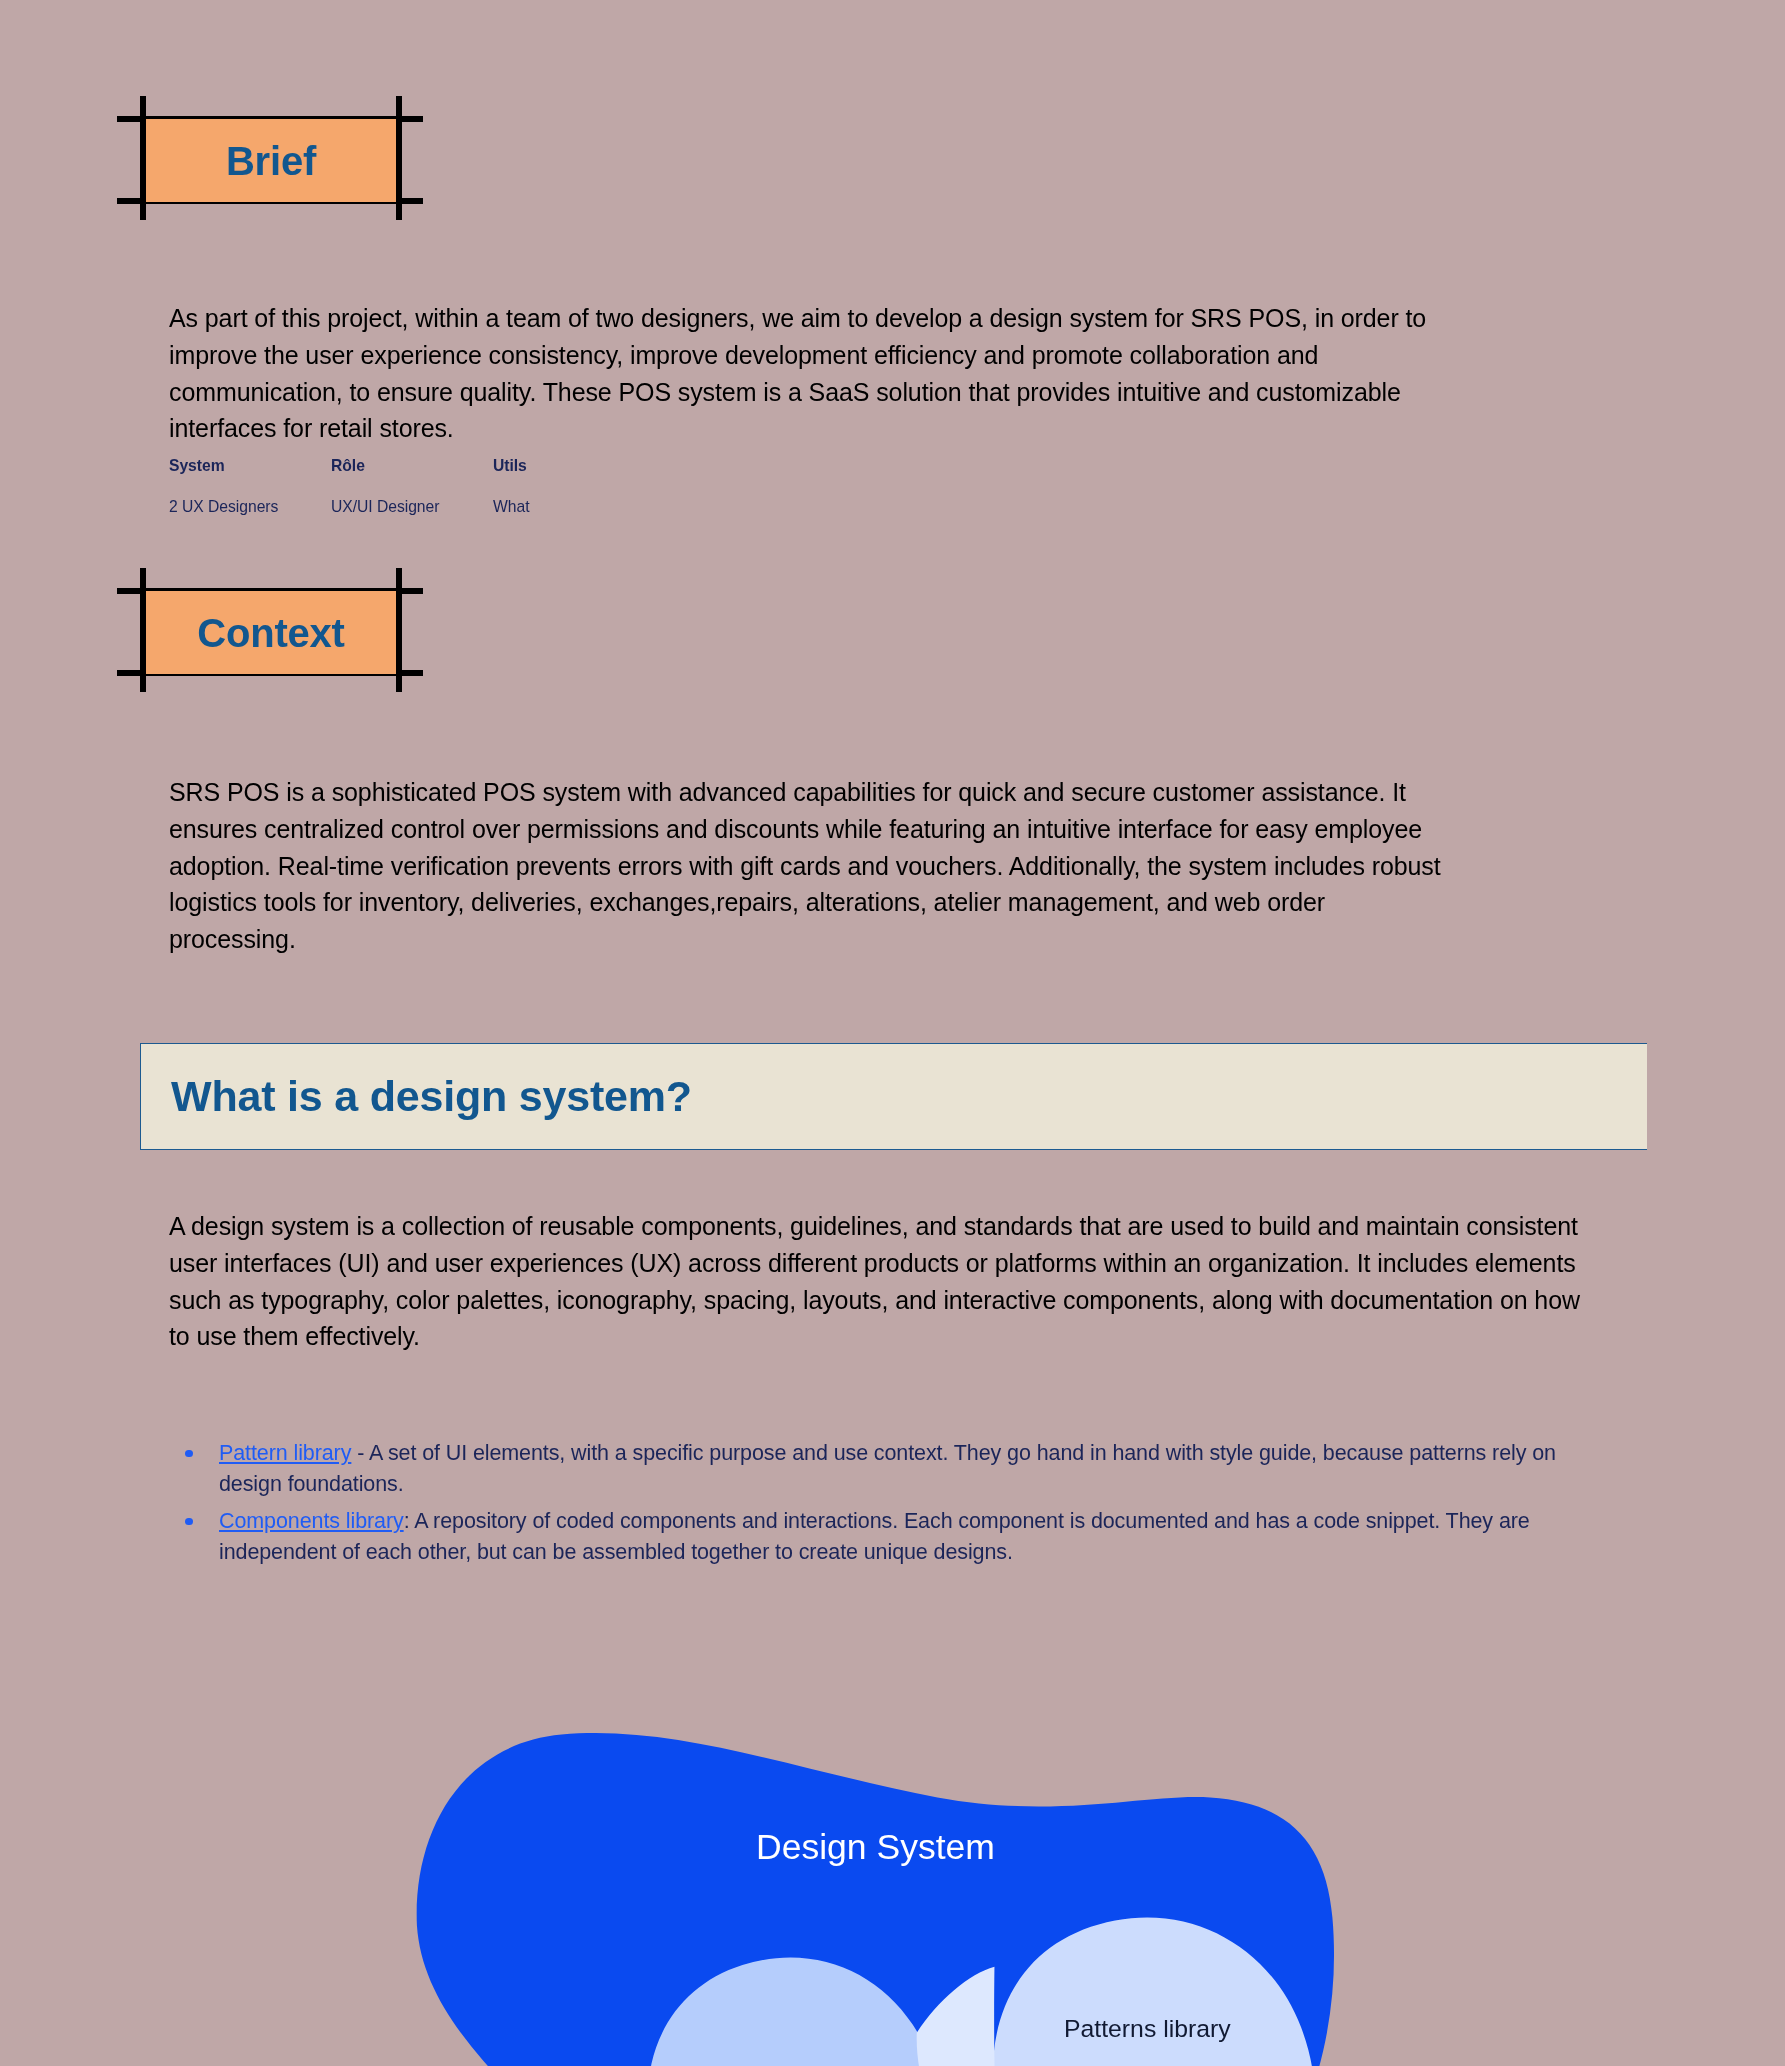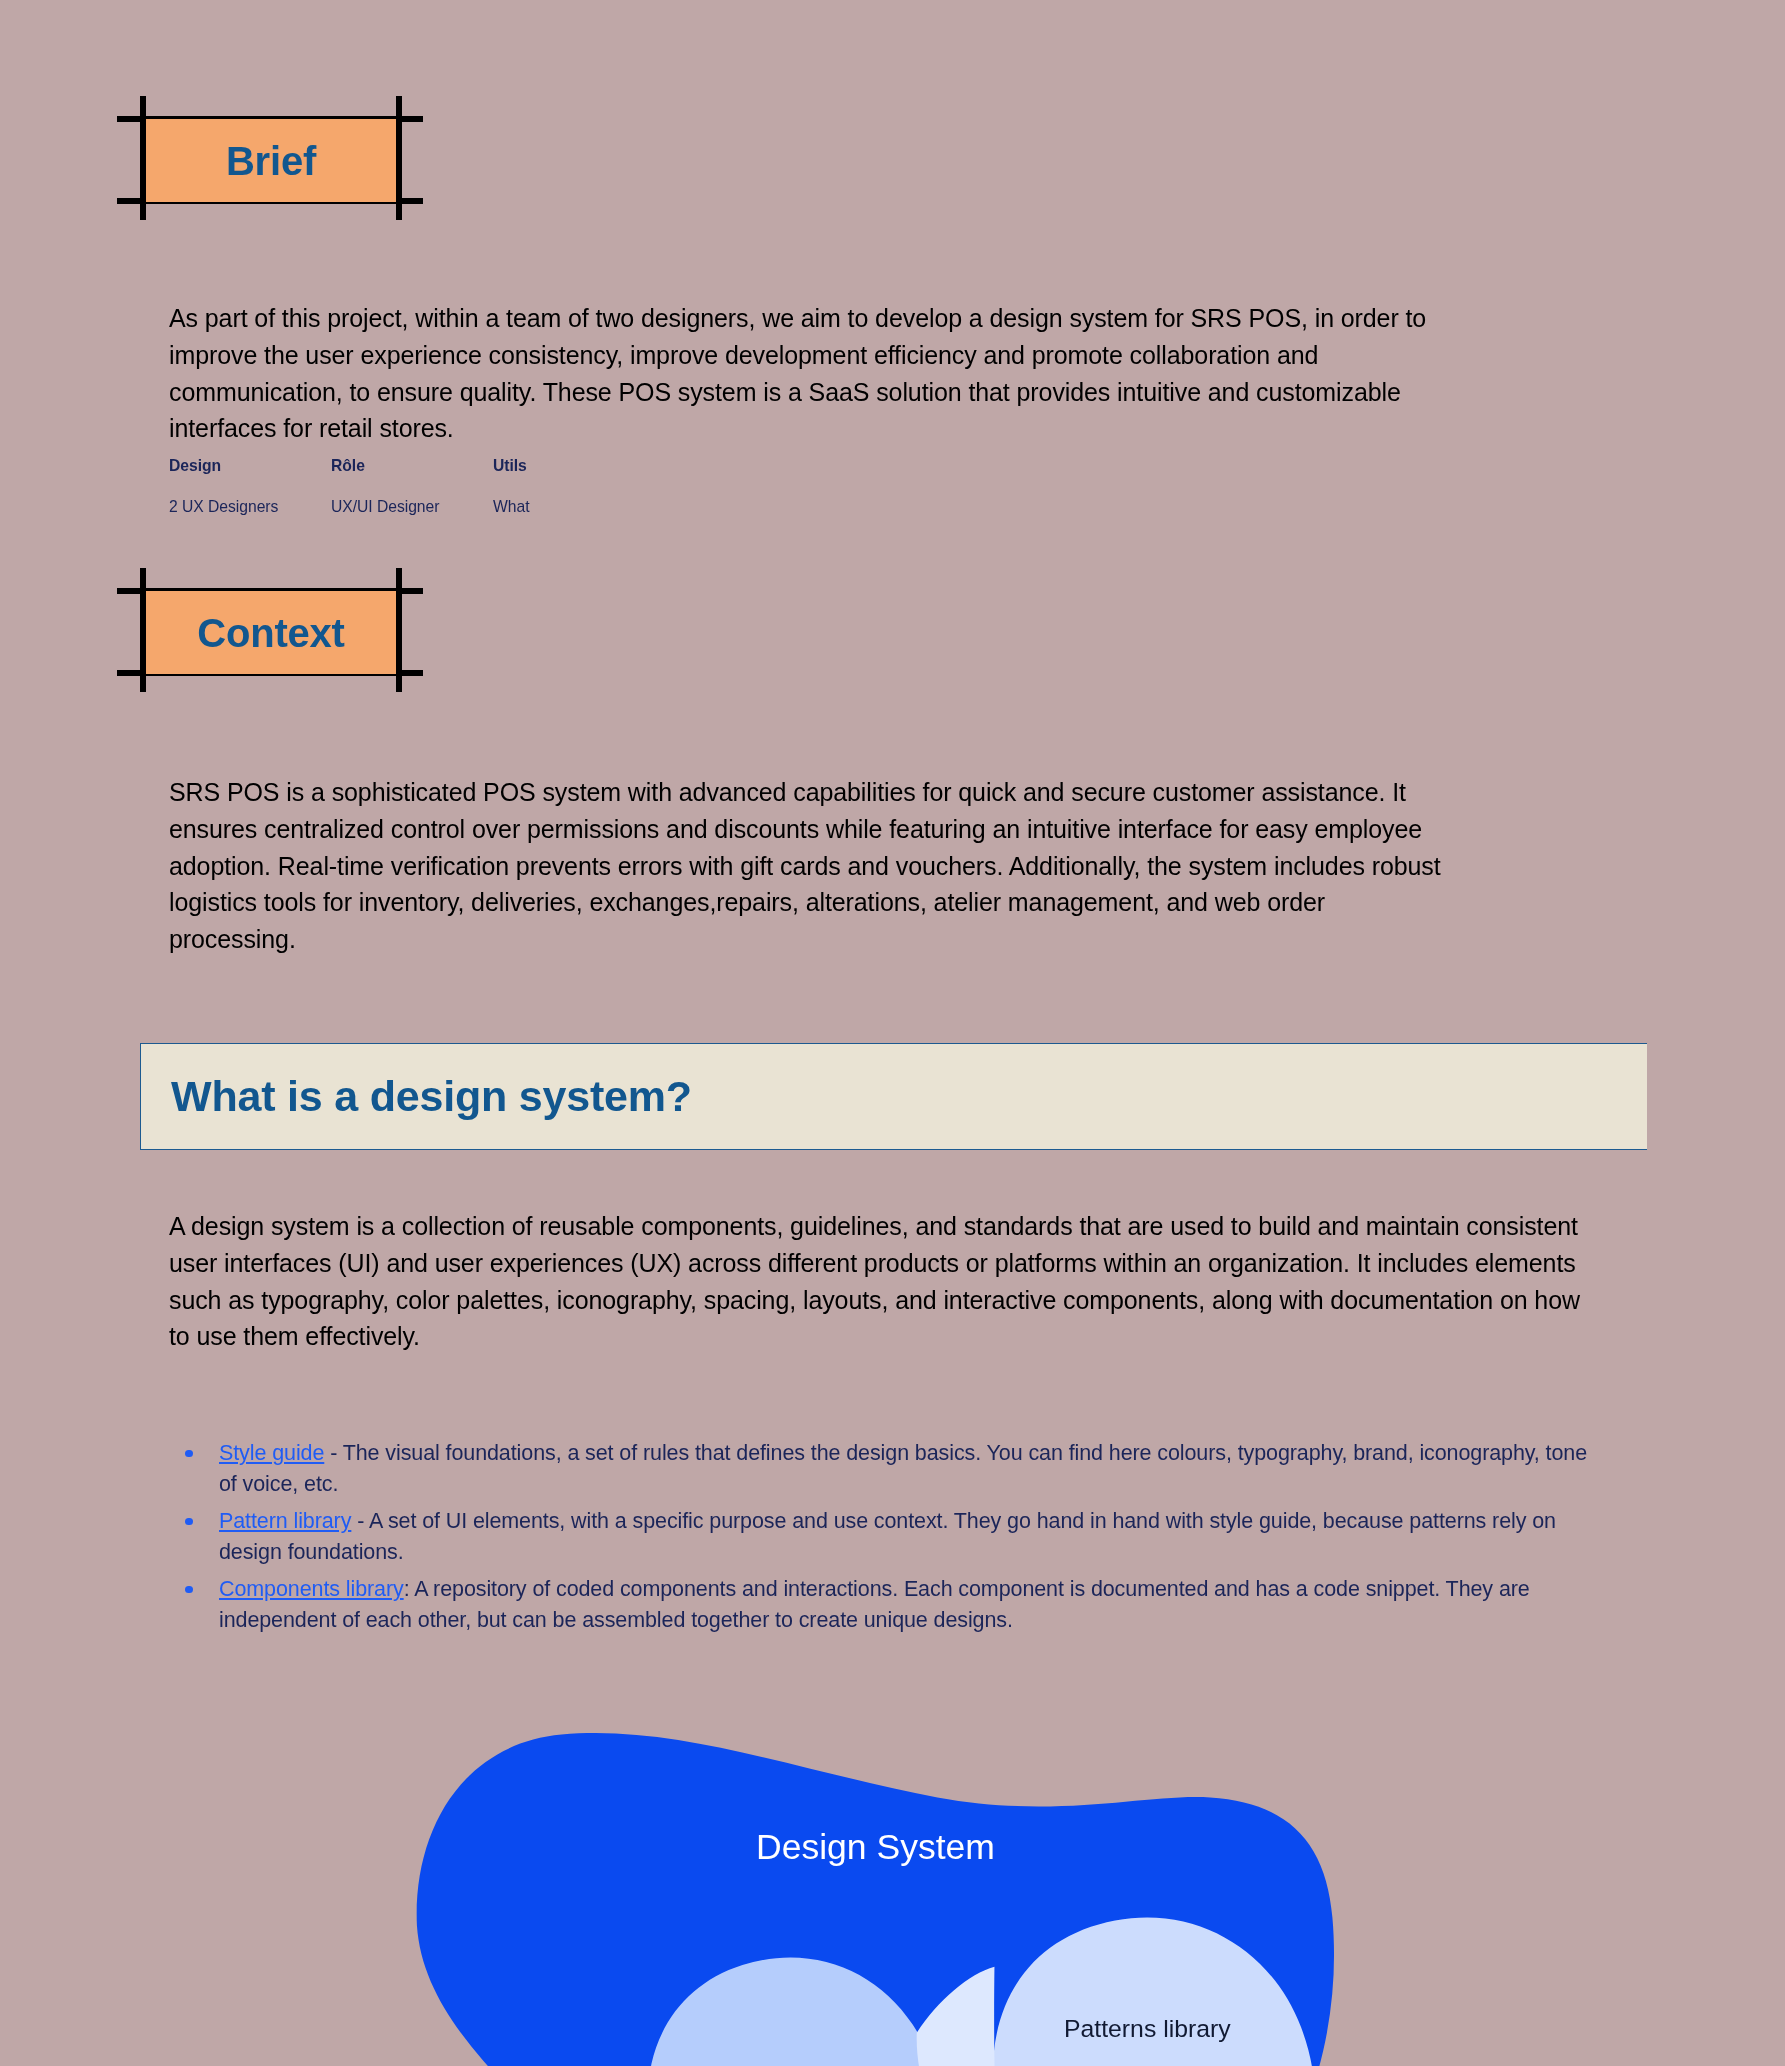--- a/index.html
+++ b/index.html
@@ -181,21 +181,21 @@
       <span class="badge-label">Brief</span>
     </div>
     <div class="mark-v left"></div>
     <div class="mark-v right"></div>
   </div>
 
   <div class="body-text" style="left:169px; top:300px; width:1293px;">As part of this project, within a team of two designers, we aim to develop a design system for SRS POS, in order to improve the user experience consistency, improve development efficiency and promote  collaboration and communication, to ensure quality. These POS system is a SaaS solution that provides intuitive and customizable interfaces for retail stores.</div>
 
   <div class="meta-table" style="top:457px;">
     <div class="meta-row head">
-      <div class="meta-cell meta-col-0">Design</div>
+      <div class="meta-cell meta-col-0">System</div>
       <div class="meta-cell meta-col-1">Rôle</div>
       <div class="meta-cell meta-col-2">Utils</div>
     </div>
     <div class="meta-row">
       <div class="meta-cell meta-col-0">2 UX Designers</div>
       <div class="meta-cell meta-col-1">UX/UI Designer</div>
       <div class="meta-cell meta-col-2">What</div>
     </div>
   </div>
 
@@ -213,24 +213,20 @@
 
   <div class="banner">
     <span class="banner-title">What is a design system?</span>
   </div>
 
   <div class="body-text" style="left:169px; top:1208px; width:1422px;">A design system is a collection of reusable components, guidelines, and standards that are used to build and maintain consistent user interfaces (UI) and user experiences (UX) across different products or platforms within an organization. It includes elements such as typography, color palettes, iconography, spacing, layouts, and interactive components, along with documentation on how to use them effectively.</div>
 
 
   <div class="bullets">
 
-    <div class="bullet-item">
-      <span class="bullet-dot"></span>
-      <a class="link" href="#">Style guide</a><span> - The visual foundations, a set of rules that defines the design basics. You can find here colours, typography, brand, iconography, tone of voice, etc.</span>
-    </div>
 
     <div class="bullet-item">
       <span class="bullet-dot"></span>
       <a class="link" href="#">Pattern library</a><span> - A set of UI elements, with a specific purpose and use context. They go hand in hand with style guide, because patterns rely on design foundations.</span>
     </div>
 
     <div class="bullet-item">
       <span class="bullet-dot"></span>
       <a class="link" href="#">Components library</a><span>: A repository of coded components and interactions. Each component is documented and has a code snippet. They are independent of each other, but can be assembled together to create unique designs.</span>
     </div>

